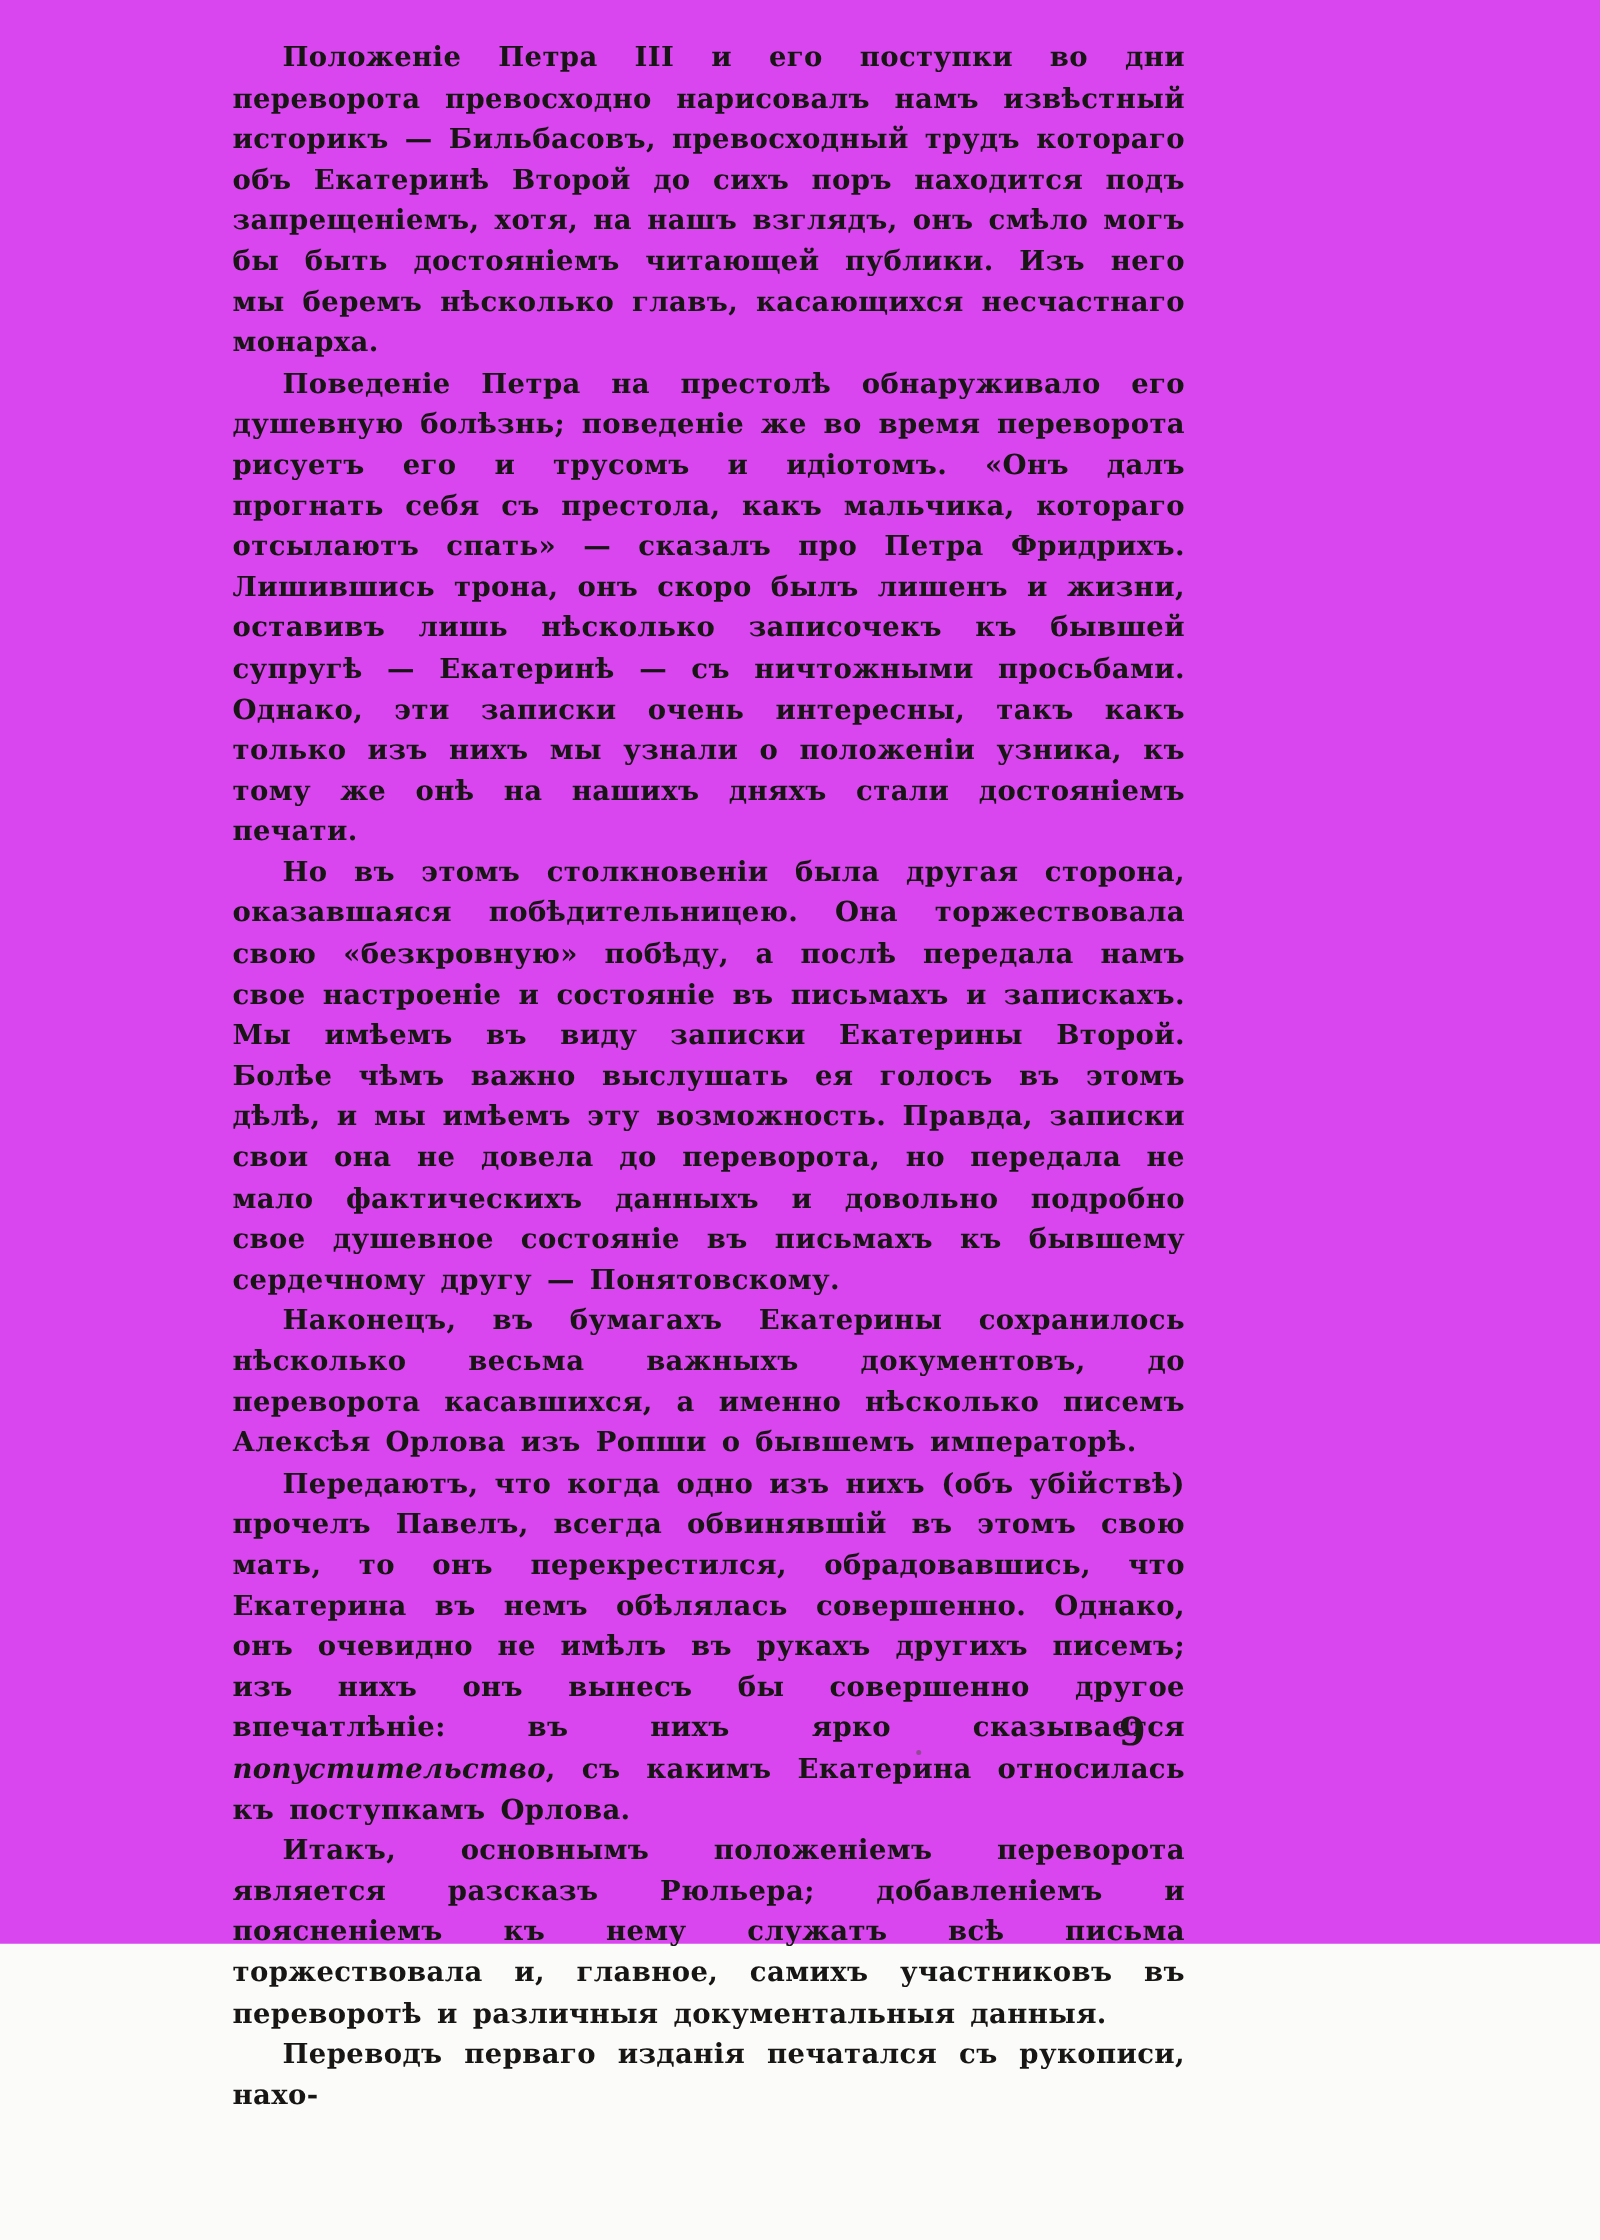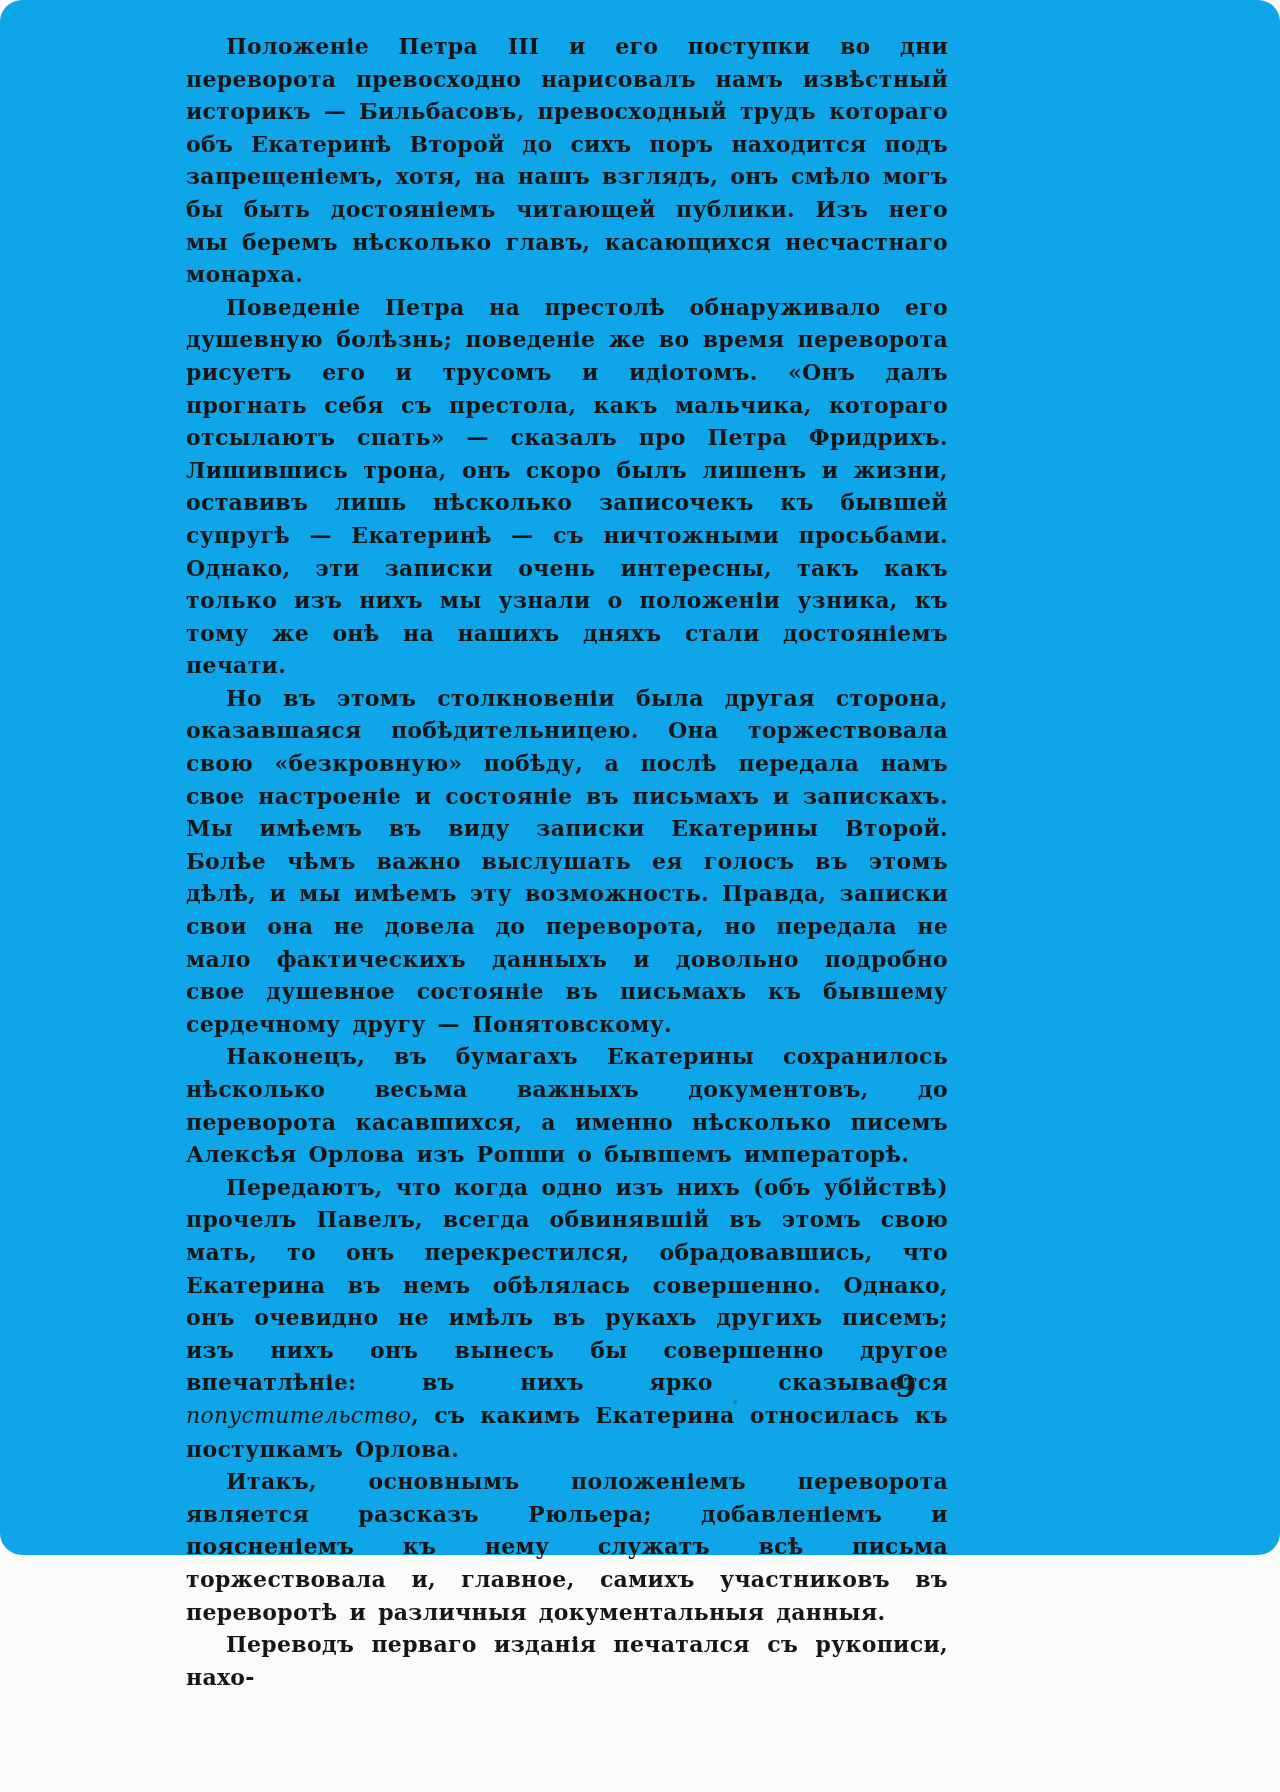--- a/index.html
+++ b/index.html
@@ -14,42 +14,41 @@
     font-family: "DejaVu Serif", "Liberation Serif", serif;
     color: #181614;
     overflow: hidden;
   }
   .page {
     position: absolute;
     top: 0;
     left: 0;
     width: 1280px;
     height: 1555px;
-    background: #0ea5e9;
-    border-radius: 22px;
+    background: #d946ef;
   }
   .text-block {
     position: absolute;
     top: 30px;
     left: 186px;
     width: 762px;
     font-size: 22px;
     line-height: 32.6px;
     font-weight: bold;
     text-align: justify;
     letter-spacing: 0.3px;
     word-spacing: 4px;
   }
   .para {
     margin: 0;
     text-indent: 40px;
   }
   .para em {
     font-style: italic;
-    font-weight: normal;
+    font-weight: bold;
   }
   .page-number {
     position: absolute;
     top: 1368px;
     left: 895px;
     font-size: 31px;
     font-weight: bold;
     color: #1b1916;
     font-family: "DejaVu Serif", "Liberation Serif", serif;
   }

